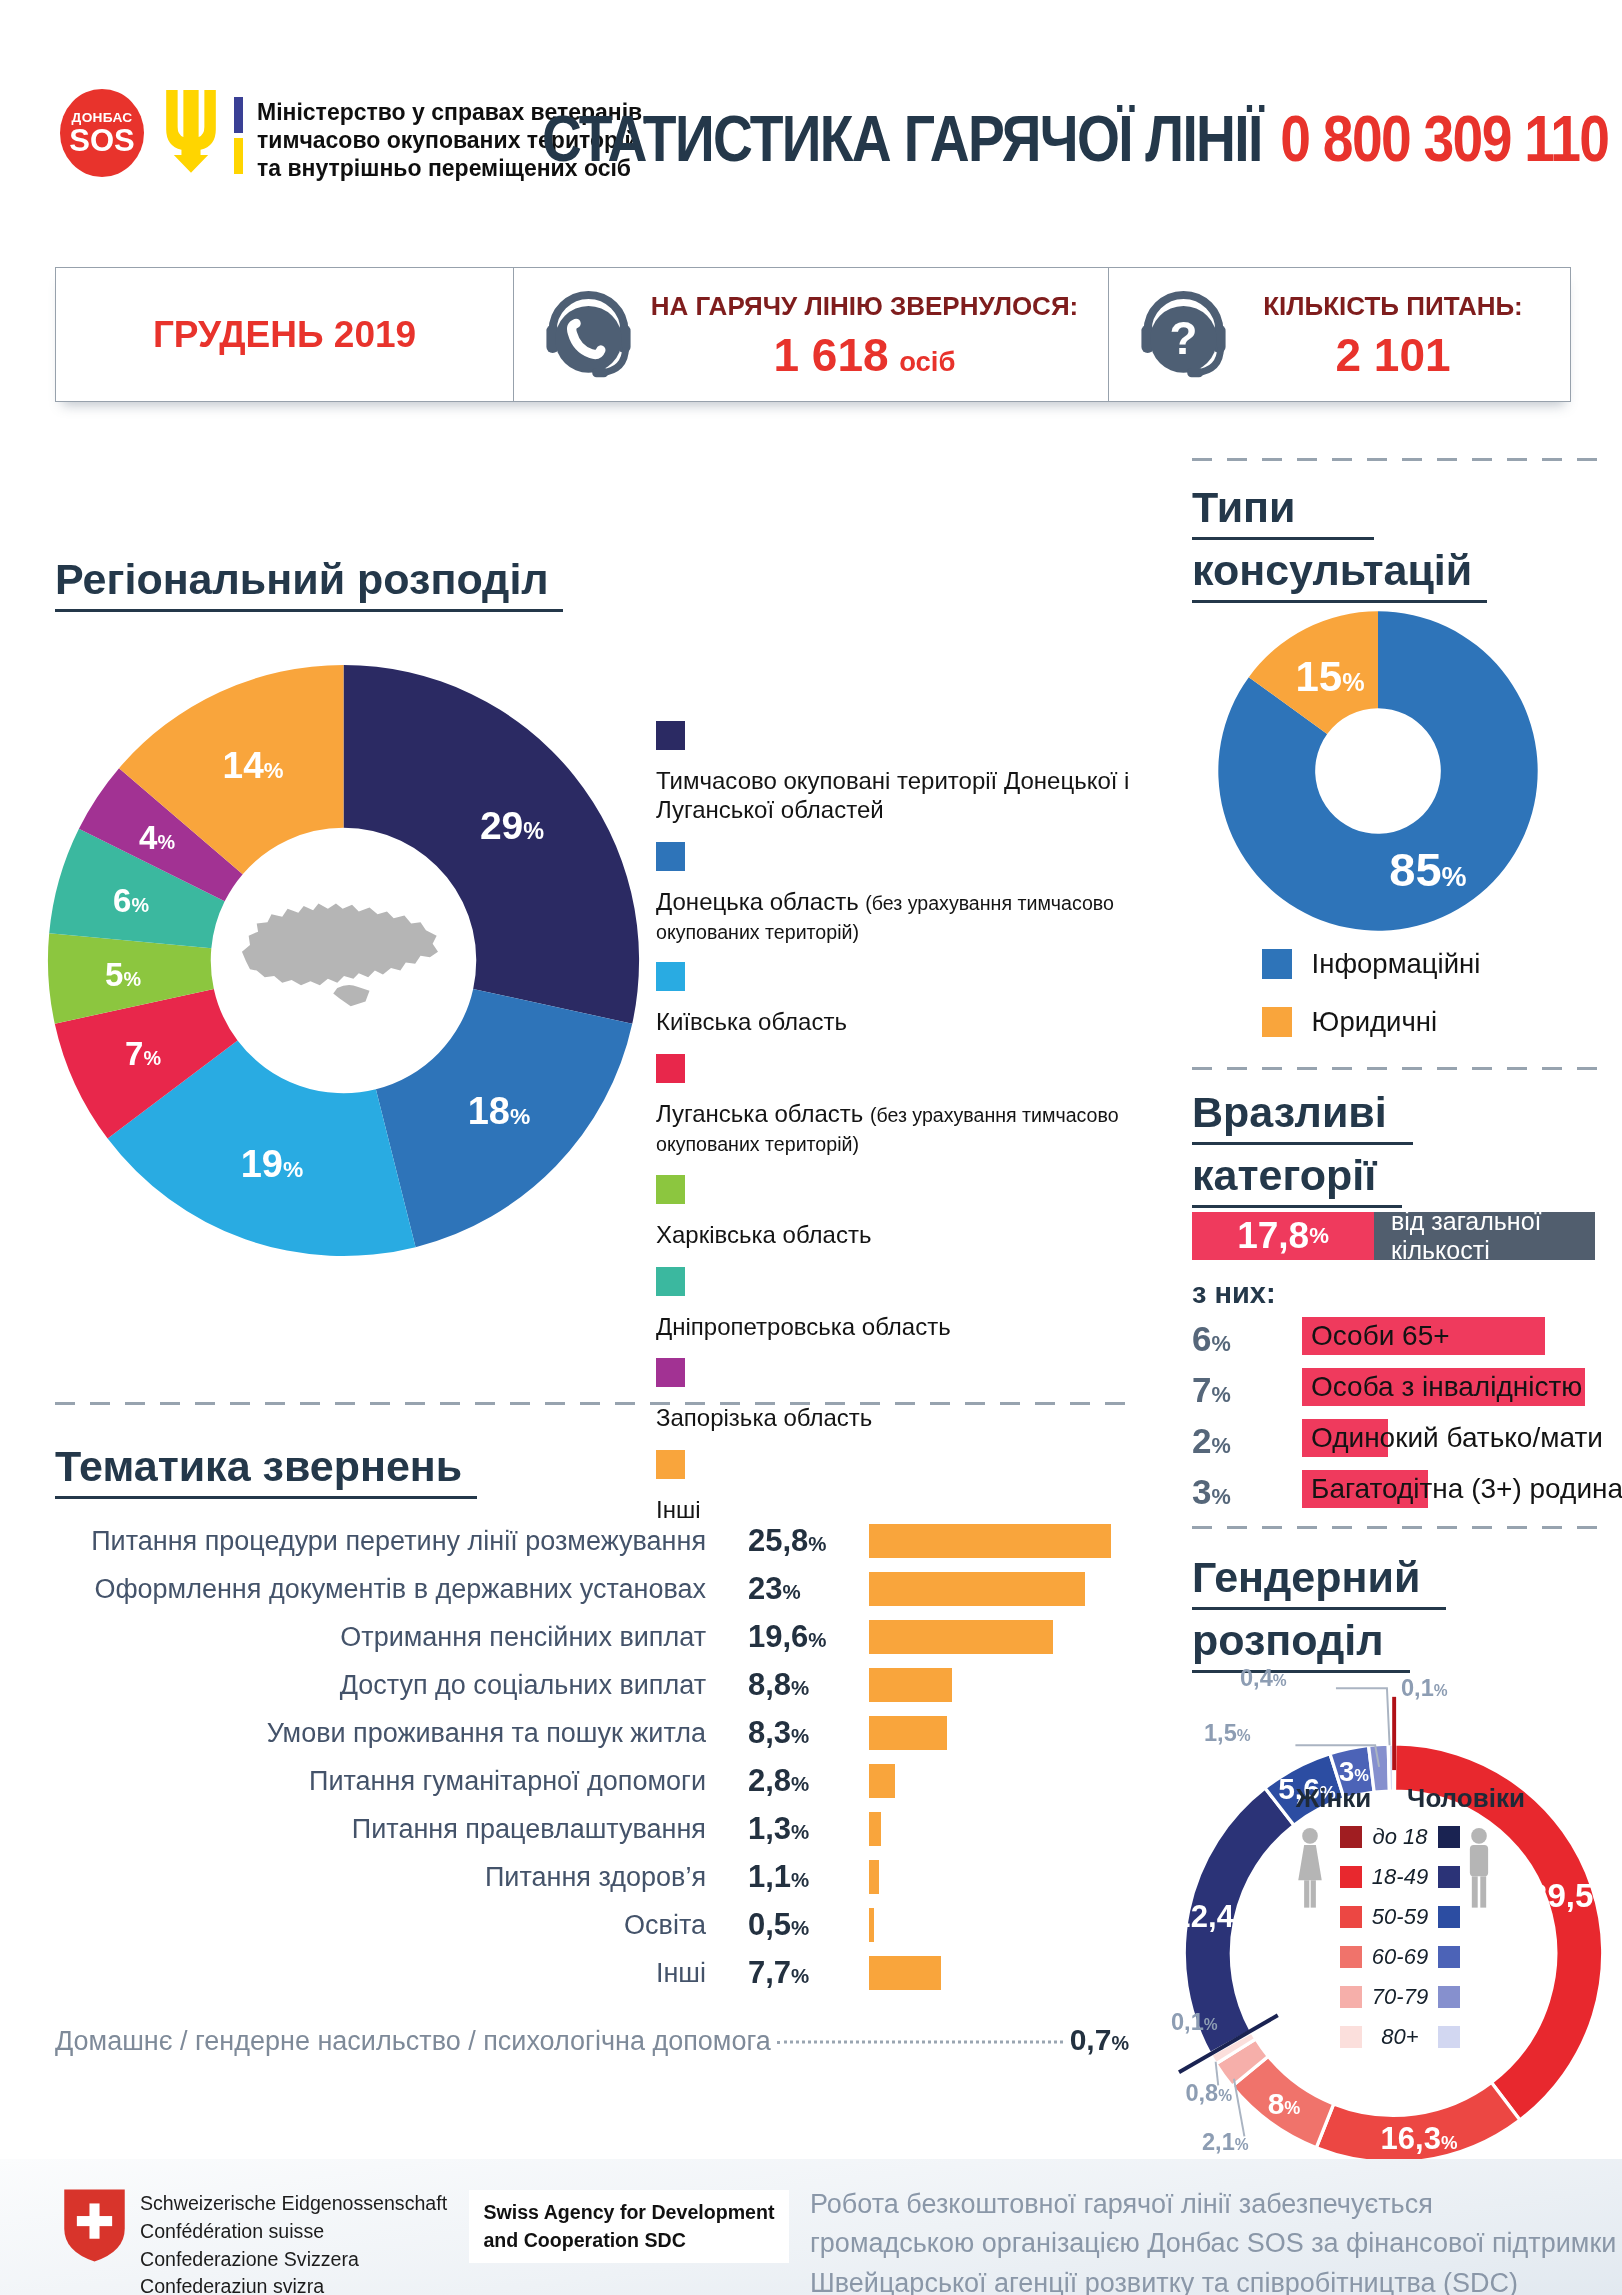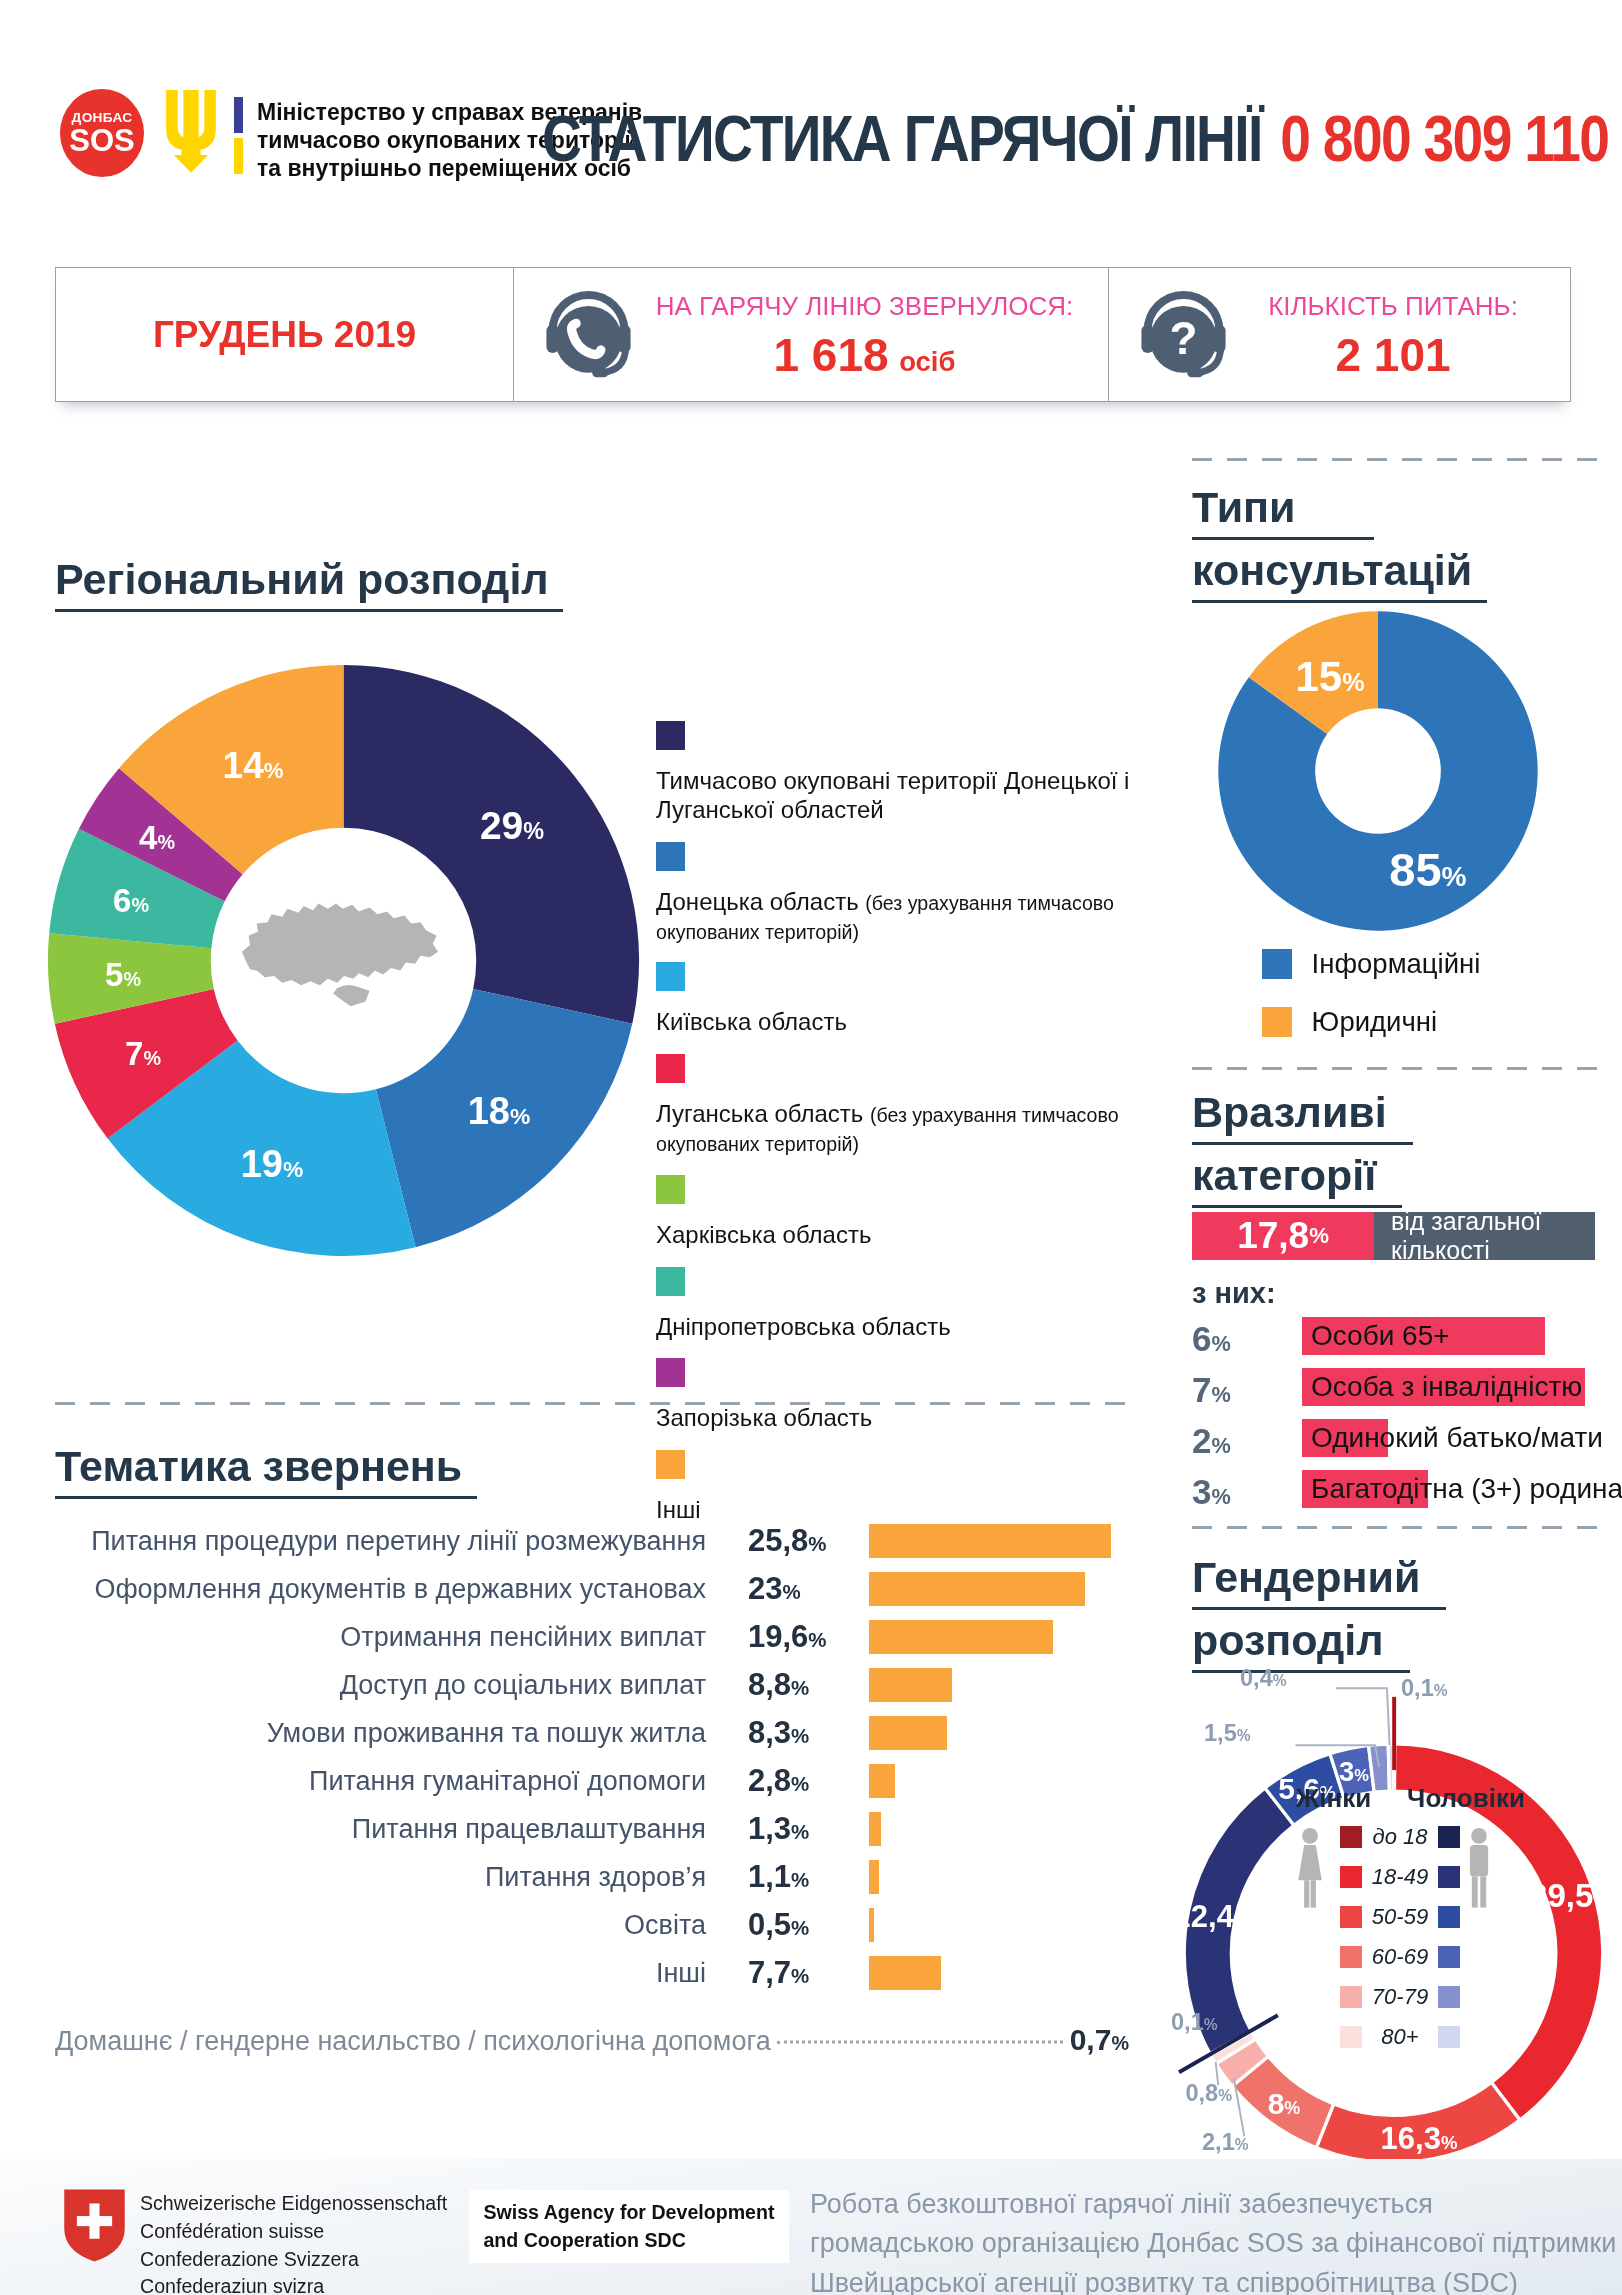--- a/index.html
+++ b/index.html
@@ -23,21 +23,21 @@
 
   
   #statsbar{left:55px;top:267px;width:1514px;height:133px;background:#fff;border:1.3px solid #97A1AC;
     display:flex;box-shadow:0 9.2px 11.8px -6.5px rgba(110,125,140,.45);}
   #statsbar .cell{display:flex;align-items:center;}
   #statsbar .c1{width:457px;justify-content:center;border-right:1.3px solid #97A1AC;}
   #statsbar .c2{width:569px;border-right:1.3px solid #97A1AC;padding-left:25px;}
   #statsbar .c3{flex:1;padding-left:25px;}
   #statsbar .period{font-size:37px;font-weight:800;color:#E8332C;}
   #statsbar .txt{flex:1;text-align:center;padding-right:17px;}
-  #statsbar .lbl{font-size:26px;font-weight:400;color:#ec4899;margin-bottom:10px;}
+  #statsbar .lbl{font-size:26px;font-weight:700;color:#7f1d1d;margin-bottom:10px;}
   #statsbar .val{font-size:46px;font-weight:800;color:#E8332C;line-height:1;}
   #statsbar .unit{font-size:27.5px;margin-left:10.5px;font-weight:800;}
   .hs-icon{width:99px;height:99px;flex:0 0 auto;}
 
   
   .sec-title{font-size:43px;font-weight:800;color:#24384A;line-height:1;}
   .sec-title span{display:inline-block;border-bottom:3.9px solid #24384A;padding:0 14.4px 7.9px 0;}
 
   .dash{height:3.3px;background:repeating-linear-gradient(90deg,#97A3AF 0 19.6px,transparent 19.6px 35px);}
 

